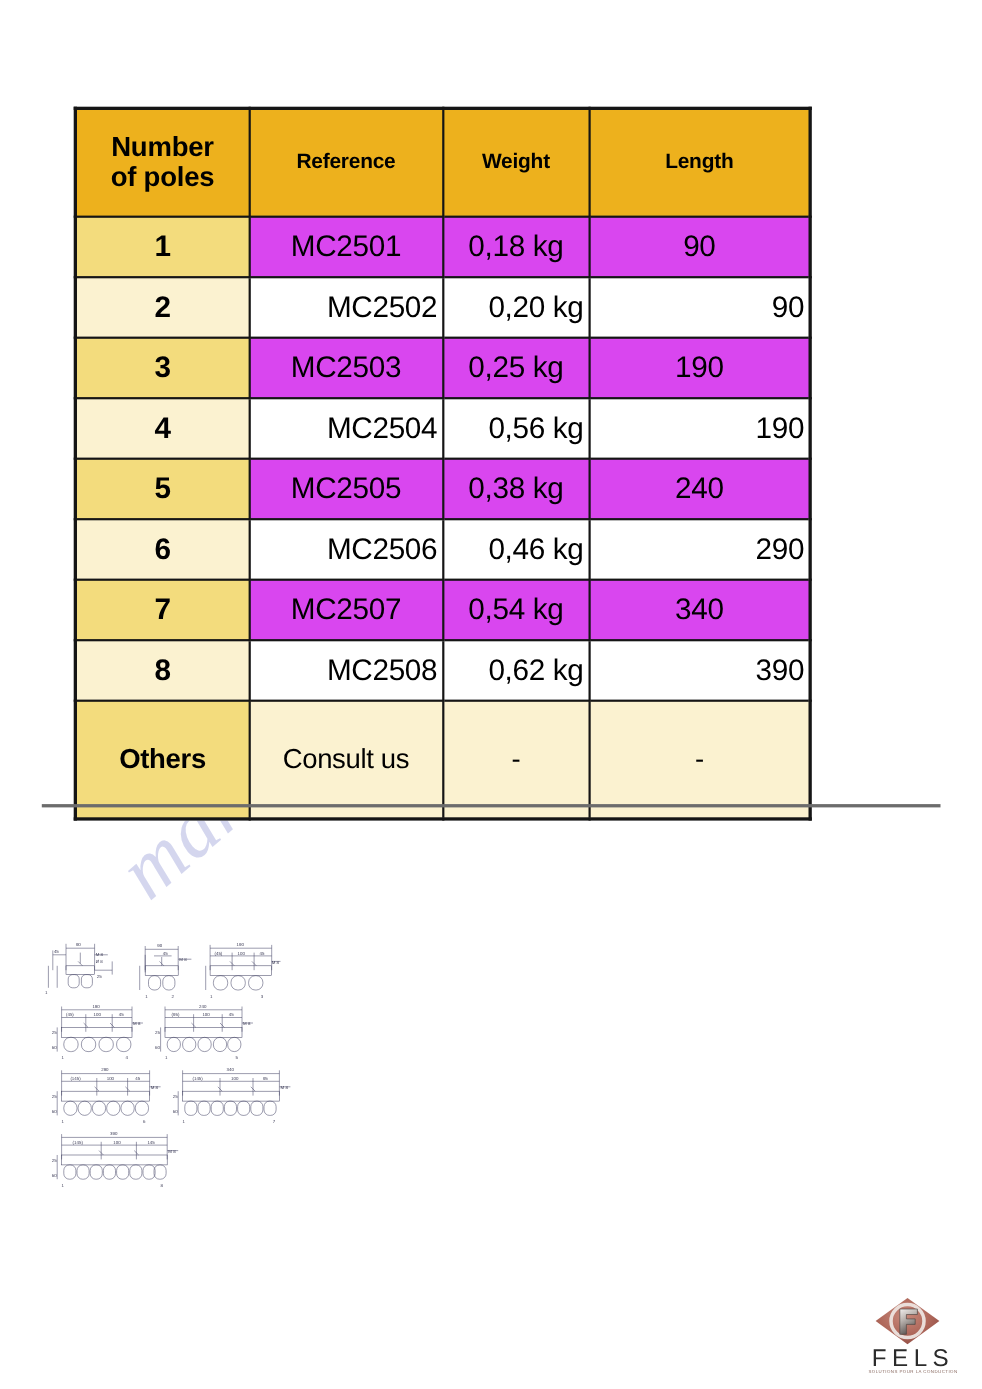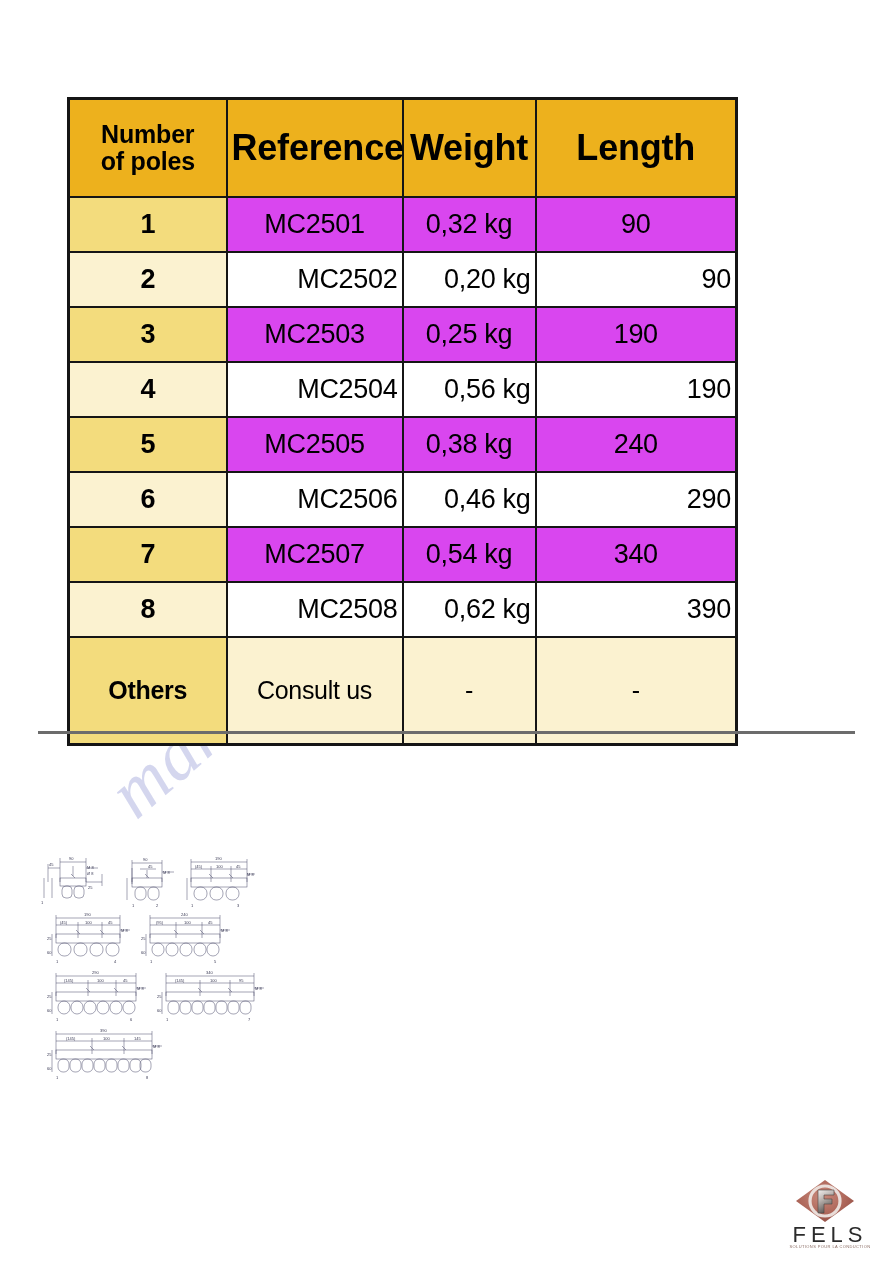--- a/index.html
+++ b/index.html
@@ -62,21 +62,21 @@
     border: 2px solid #151515;
     text-align: center;
     vertical-align: middle;
     color: #000000;
     padding: 4px;
   }
 
   thead th {
     background: #edb11d;
     font-weight: bold;
-    font-size: 36px;
+    font-size: 19px;
     height: 88px;
     line-height: 1.08;
     letter-spacing: -0.2px;
   }
   thead th.poles-head { font-size: 25px; }
 
   tbody td {
     font-size: 27px;
     height: 45px;
     letter-spacing: -0.3px;
@@ -182,21 +182,21 @@
         <th>Reference</th>
         <th>Weight</th>
         <th>Length</th>
       </tr>
     </thead>
     <tbody id="spec-body">
 
     <tr class="odd">
           <td class="poles">1</td>
           <td class="cell">MC2501</td>
-          <td class="cell">0,32 kg</td>
+          <td class="cell">0,18 kg</td>
           <td class="cell">90</td>
         </tr>
         <tr class="even">
           <td class="poles">2</td>
           <td class="cell">MC2502</td>
           <td class="cell">0,20 kg</td>
           <td class="cell">90</td>
         </tr>
         <tr class="odd">
           <td class="poles">3</td>

